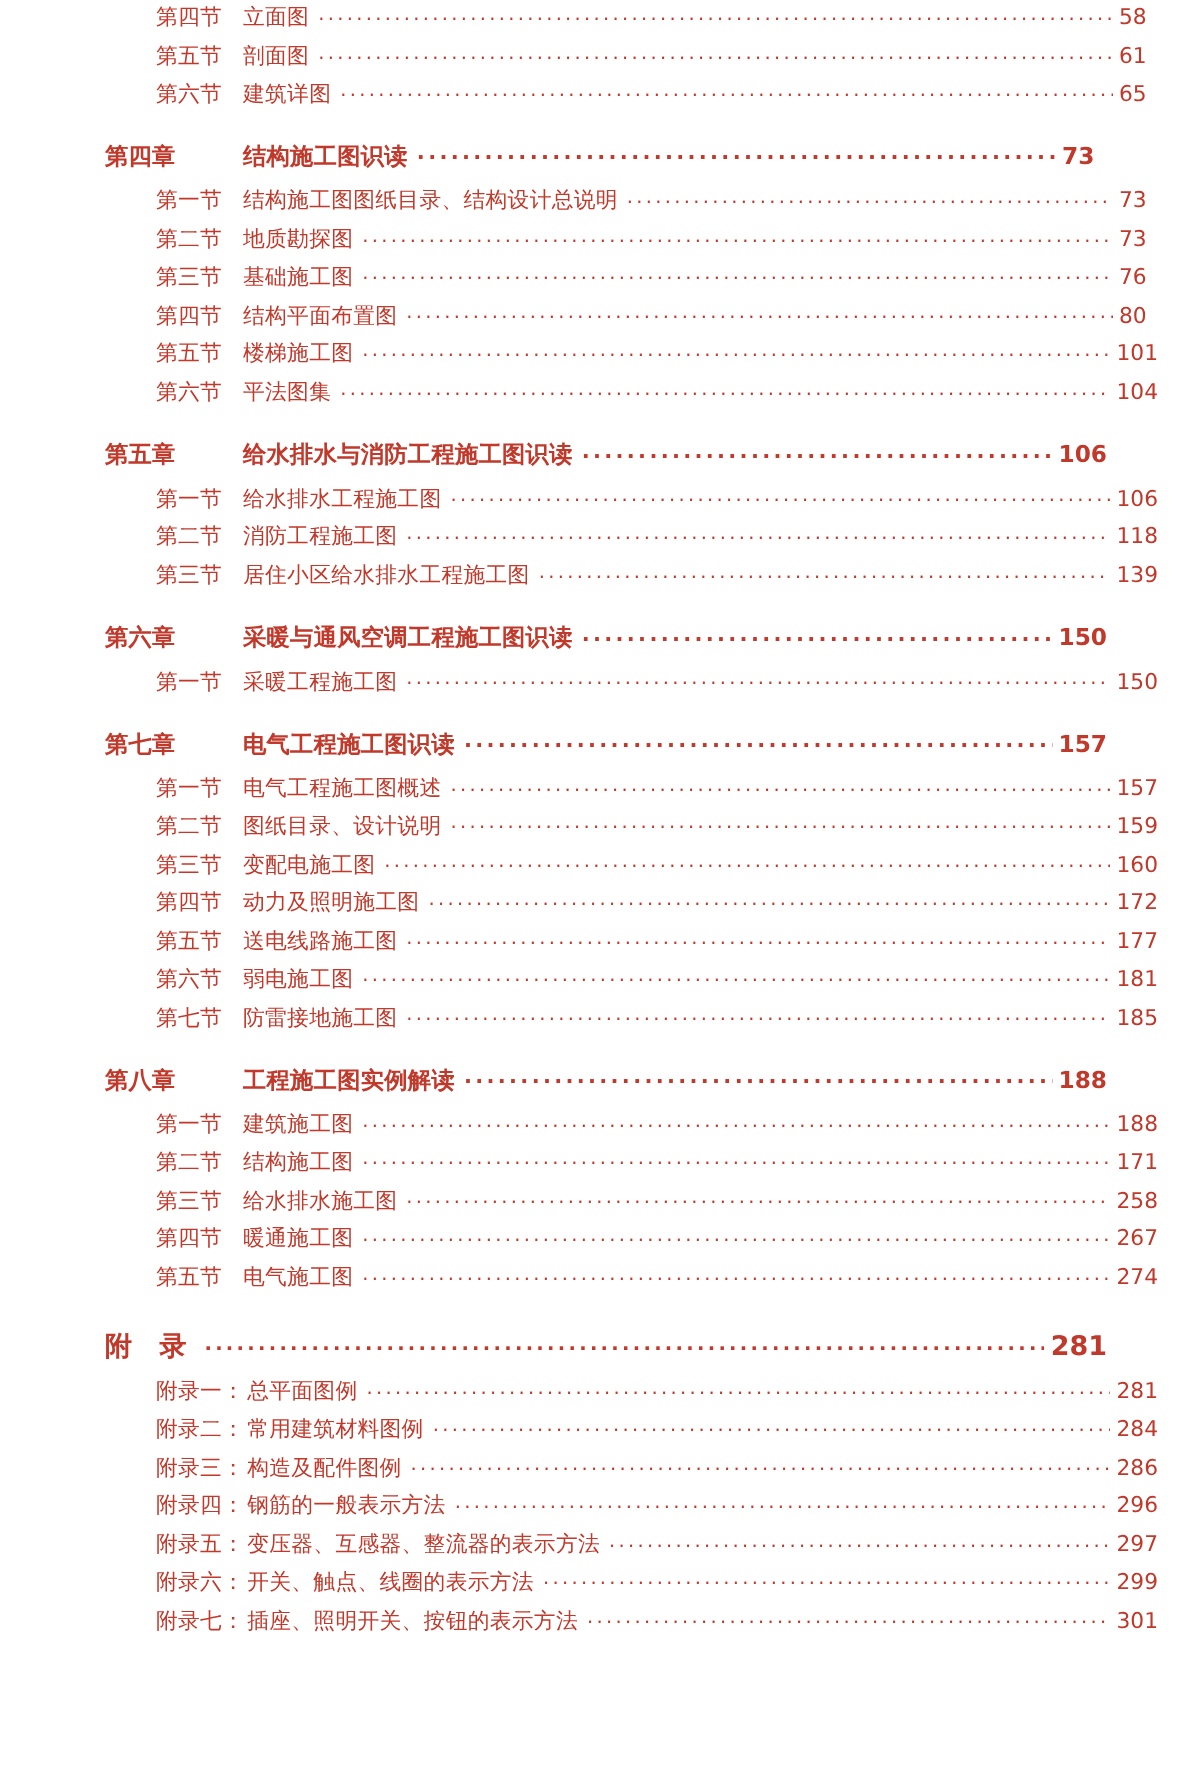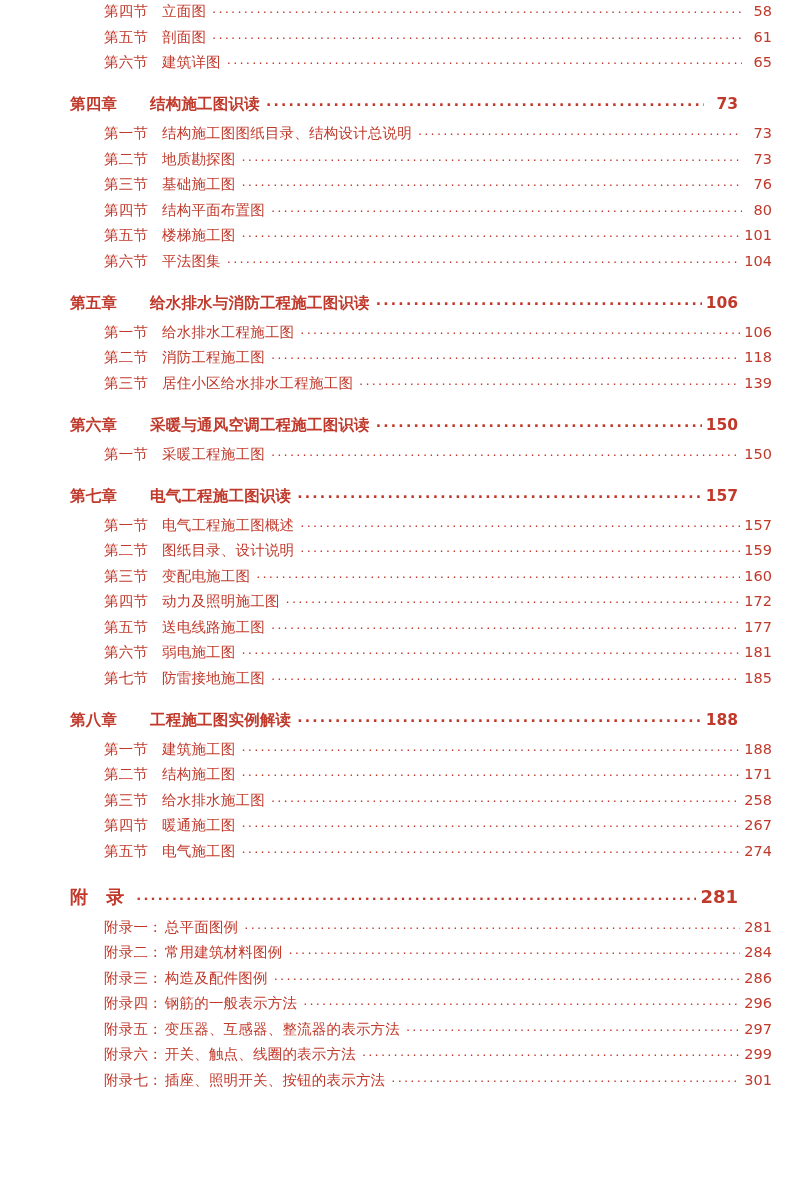--- a/index.html
+++ b/index.html
@@ -47,38 +47,37 @@
   .entry .leader::after {
     content: "..........................................................................................................................................................";
     display: block;
     font-size: 13px;
     letter-spacing: 2.2px;
     color: #c0392b;
     line-height: 10px;
   }
   .entry .page-no {
     flex: 0 0 auto;
-    text-align: right;
     min-width: 26px;
   }
 
   
   .chapter {
     font-weight: bold;
     font-size: 15.5px;
     margin-top: 22px;
     margin-bottom: 9px;
     padding-left: 0px;
   }
   .chapter .label .num {
     display: inline-block;
     min-width: 58px;
   }
   .chapter .label .title {
-    margin-left: 22px;
+    margin-left: 34px;
   }
   .chapter .leader::after {
     font-size: 14px;
     letter-spacing: 2.2px;
   }
   .chapter .page-no {
     min-width: 30px;
   }
 
   

